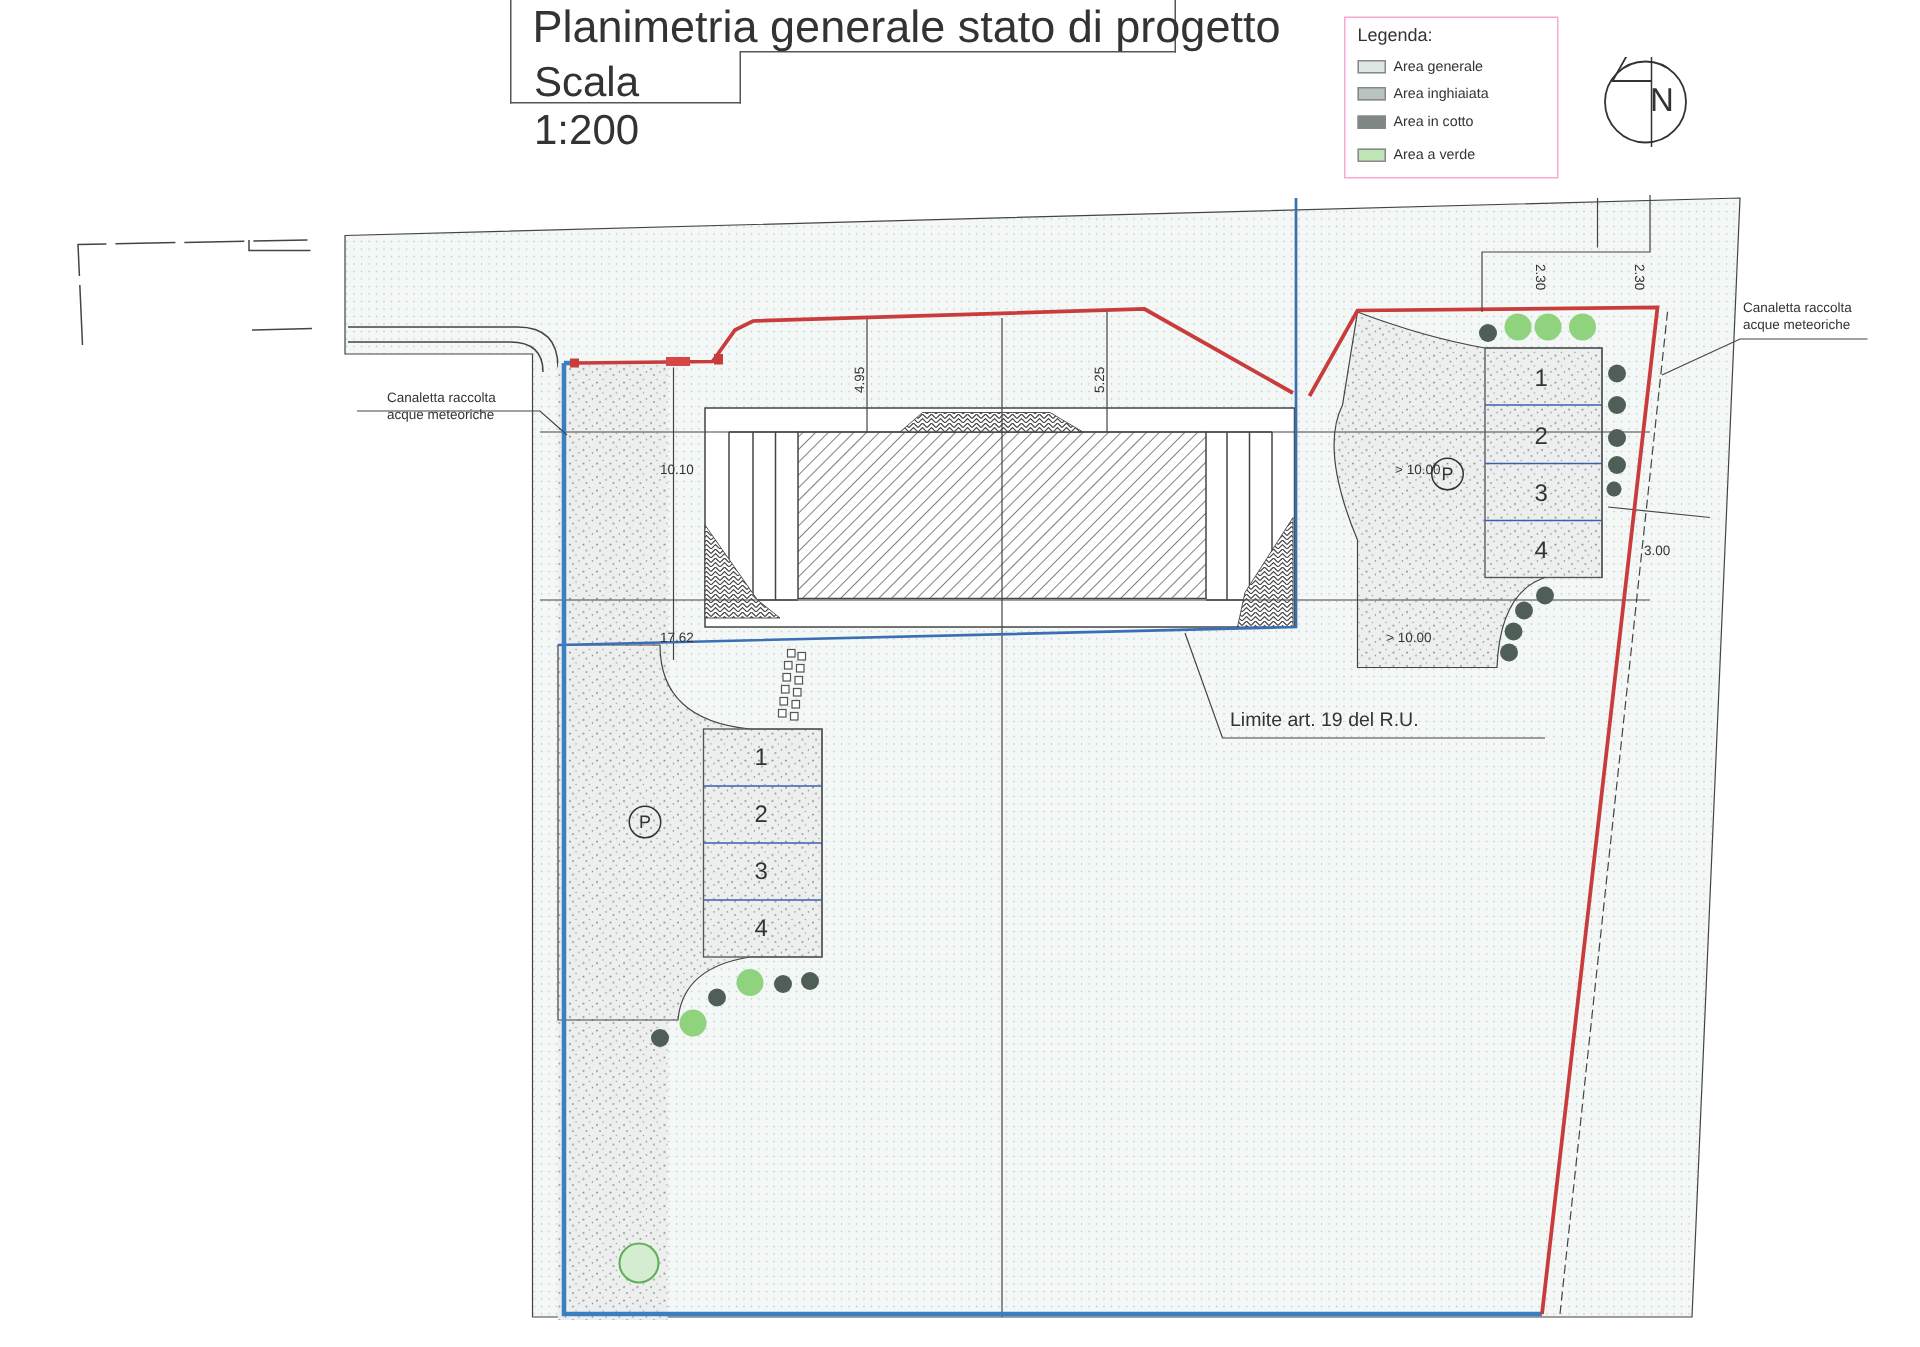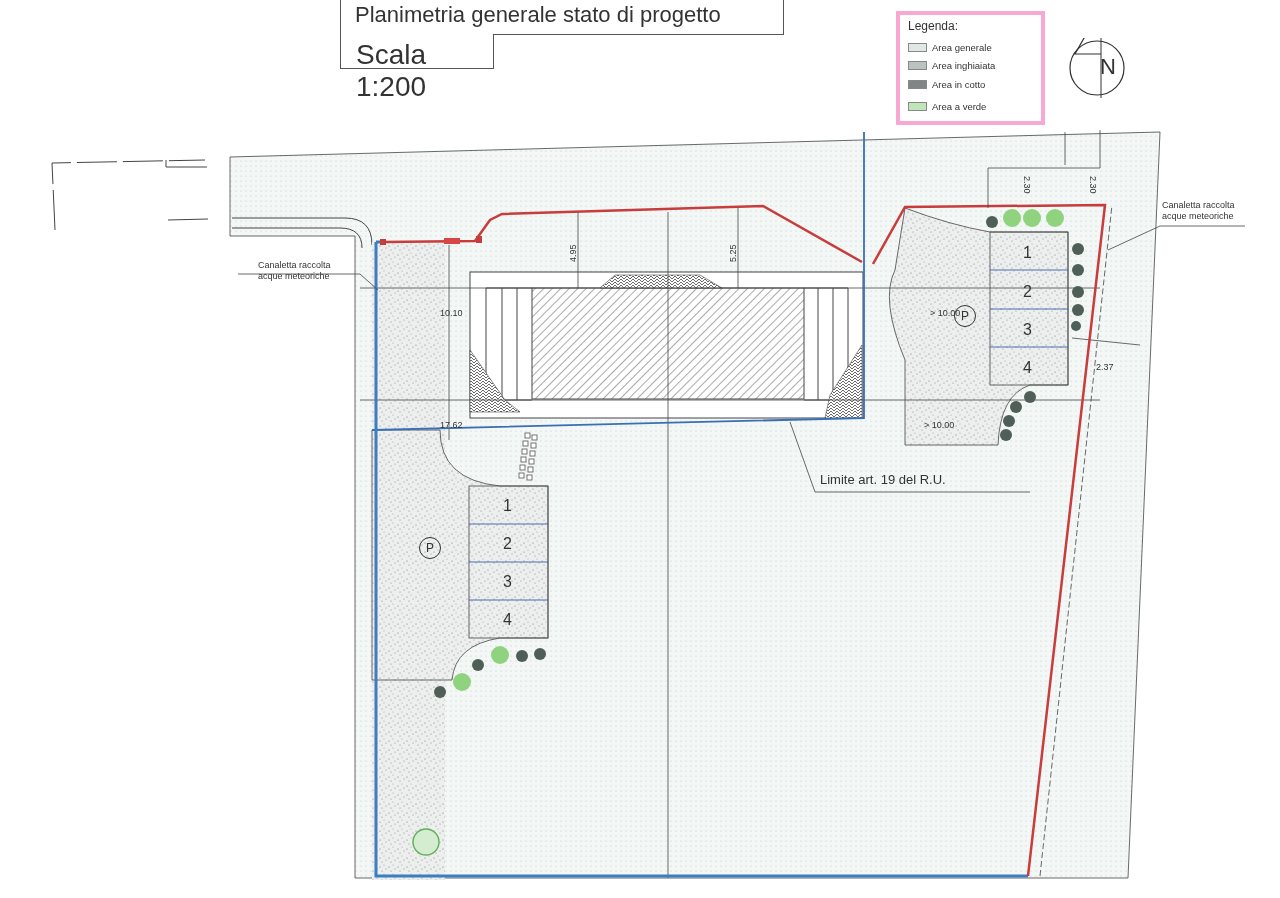--- a/index.html
+++ b/index.html
@@ -1,21 +1,21 @@
 <!DOCTYPE html>
 <html><head>
 <meta charset="utf-8">
 <style>
   html, body { margin:0; padding:0; }
   body { width:1280px; height:898px; background:#ffffff; position:relative; overflow:hidden; font-family:"Liberation Sans", sans-serif; }
   .title-box { position:absolute; left:340px; top:0; width:442px; height:34px; border:1px solid #555; border-top:none; background:#fff; }
-  .title-text { position:absolute; left:14px; top:2px; font-size:22px; color:#333; white-space:nowrap; }
+  .title-text { position:absolute; left:14px; top:2px; font-size:30px; color:#333; white-space:nowrap; }
   .scale-box { position:absolute; left:340px; top:34px; width:152px; height:34px; border:1px solid #555; border-top:none; background:#fff; }
   .scale-text { position:absolute; left:15px; top:5px; font-size:28px; color:#333; }
-  .legend { position:absolute; left:896px; top:11px; width:141px; height:106px; border:4px solid #f9a8d4; background:#fff; }
+  .legend { position:absolute; left:896px; top:11px; width:141px; height:106px; border:1px solid #f9a8d4; background:#fff; }
   .legend .hd { position:absolute; left:8px; top:4px; font-size:12px; color:#333; }
   .legend .row { position:absolute; left:8px; font-size:9.5px; color:#333; display:flex; align-items:center; gap:5px; }
   .legend .sw { width:17px; height:7px; border:1px solid #888; display:inline-block; }
   svg.plan { position:absolute; left:0; top:0; }
   .lbl { position:absolute; font-size:9px; color:#333; white-space:nowrap; line-height:11px; }
   .dim { position:absolute; font-size:9px; color:#333; white-space:nowrap;margin-top:30px; }
   .dimv { position:absolute; font-size:9px; color:#333; transform:rotate(-90deg); transform-origin:left top; white-space:nowrap; }
   .dimv90 { position:absolute; font-size:9px; color:#333; transform:rotate(90deg); transform-origin:left top; white-space:nowrap; }
   .slot { position:absolute; font-size:16px; color:#333; }
   .pcircle { position:absolute; width:20px; height:20px; border:1.3px solid #333; border-radius:50%; font-size:12px; text-align:center; line-height:20px; color:#333; background:transparent; }
@@ -214,21 +214,21 @@
   <div>acque meteoriche</div>
 </div>
 <div class="limite">Limite art. 19 del R.U.</div>
 
 <div class="dimv" style="left:568px;top:262px;">4.95</div>
 <div class="dimv" style="left:728px;top:262px;">5.25</div>
 <div class="dim" style="left:440px;top:278px;">10.10</div>
 <div class="dim" style="left:440px;top:390px;">17.62</div>
 <div class="dim" style="left:930px;top:278px;">&gt; 10.00</div>
 <div class="dim" style="left:924px;top:390px;">&gt; 10.00</div>
-<div class="dim" style="left:1096px;top:332px;">2.37</div>
+<div class="dim" style="left:1096px;top:332px;">3.00</div>
 <div class="dimv90" style="left:1032px;top:176px;">2.30</div>
 <div class="dimv90" style="left:1098px;top:176px;">2.30</div>
 
 <div class="pcircle" style="left:954px;top:305px;">P</div>
 <div class="slot" style="left:1023px;top:244px;">1</div>
 <div class="slot" style="left:1023px;top:283px;">2</div>
 <div class="slot" style="left:1023px;top:321px;">3</div>
 <div class="slot" style="left:1023px;top:359px;">4</div>
 
 <div class="pcircle" style="left:419px;top:537px;">P</div>

